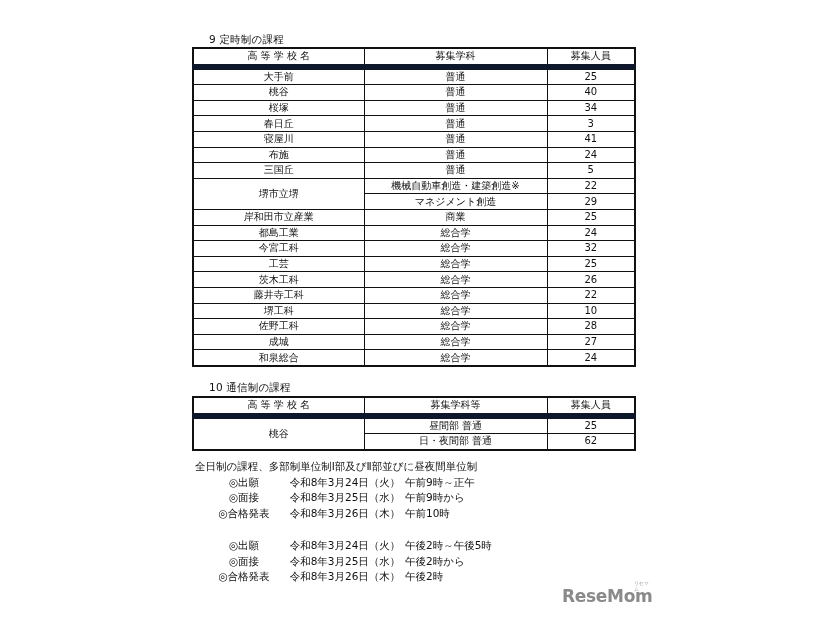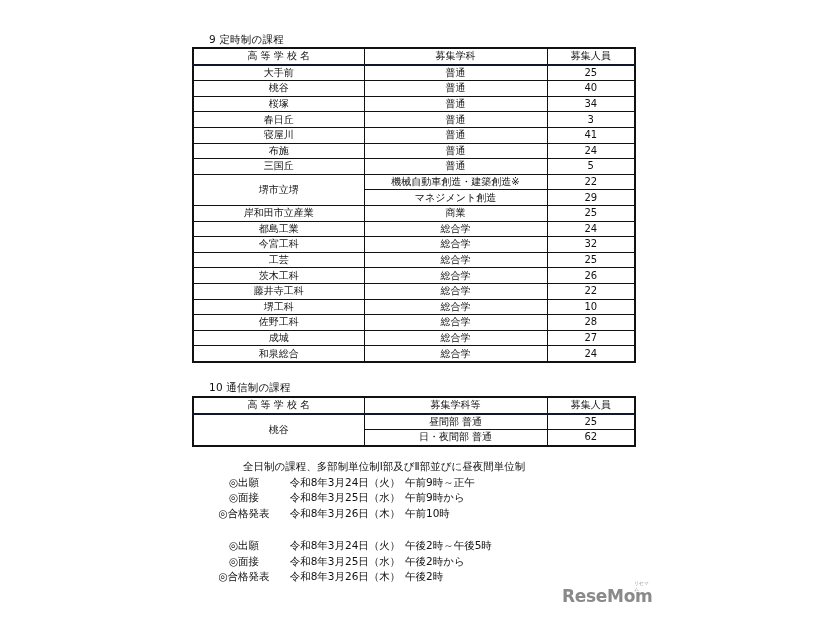--- a/index.html
+++ b/index.html
@@ -3,25 +3,25 @@
 <meta charset="utf-8">
 <style>
   html, body { margin: 0; padding: 0; background: #ffffff; }
   body { width: 826px; height: 620px; position: relative; overflow: hidden;
          font-family: "DejaVu Sans", "Liberation Sans", sans-serif; color: #111; }
   .sec-title { position: absolute; left: 209px; font-size: 10.5px; letter-spacing: 0.2px; white-space: nowrap; }
   table.grid { position: absolute; left: 192px; width: 442px; border-collapse: collapse;
                border: 2px solid #111; table-layout: fixed; font-size: 10px; }
   table.grid td, table.grid th { border: 1px solid #111; padding: 0; height: 14.6px; line-height: 14px;
                text-align: center; font-weight: normal; white-space: nowrap; overflow: hidden; }
-  table.grid tr.head th { border-bottom: 2px solid #0f172a; }
+  table.grid tr.head th { border-bottom: 6px solid #0f172a; }
   table.grid td.num { text-align: center; margin-left: 11px; }
   col.c1 { width: 171px; } col.c2 { width: 183px; } col.c3 { width: 88px; }
   .sched { position: absolute; left: 195px; font-size: 10.5px; line-height: 15.5px; }
-  .sched .head { white-space: nowrap; margin-left: 48px; }
+  .sched .head { white-space: nowrap; }
   .sched .row { white-space: nowrap; display: flex; text-align: center; }
   .sched .lbl { width: 82px; padding-left: 8px; }
   .sched .date { width: 120px; }
   .logo { position: absolute; left: 562px; top: 586px; font-family: "DejaVu Sans", sans-serif;
           font-weight: bold; font-size: 17px; color: #8a8a8a; letter-spacing: -0.3px; }
   .logo .kana { position: absolute; left: 72px; top: -6px; font-size: 5px; font-weight: normal; color: #999; }
 </style>
 </head>
 <body>
 

